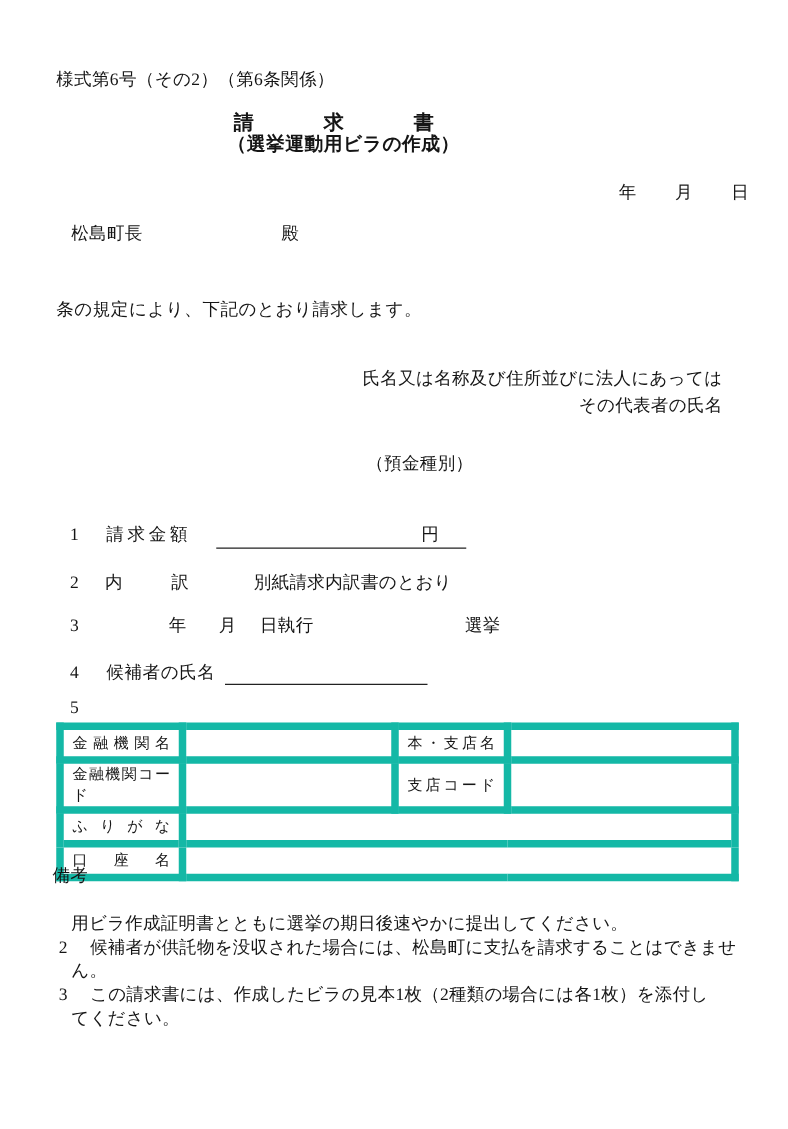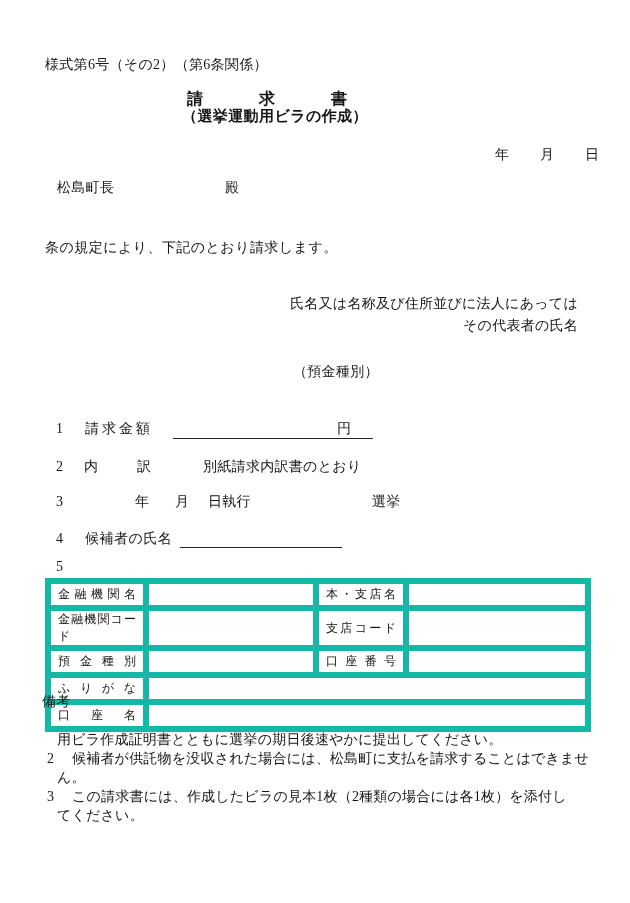--- a/index.html
+++ b/index.html
@@ -97,26 +97,20 @@
       <td class="val"></td>
       <td class="lbl">本・支店名</td>
       <td class="val"></td>
     </tr>
     <tr>
       <td class="lbl">金融機関コード</td>
       <td class="val"></td>
       <td class="lbl">支店コード</td>
       <td class="val"></td>
     </tr>
-    <tr>
-      <td class="lbl">預金種別</td>
-      <td class="val"></td>
-      <td class="lbl">口座番号</td>
-      <td class="val"></td>
-    </tr>
     <tr class="dashed">
       <td class="lbl">ふりがな</td>
       <td class="val" colspan="3"></td>
     </tr>
     <tr>
       <td class="lbl">口座名</td>
       <td class="val" colspan="3"></td>
     </tr>
   </tbody>
     </table>

